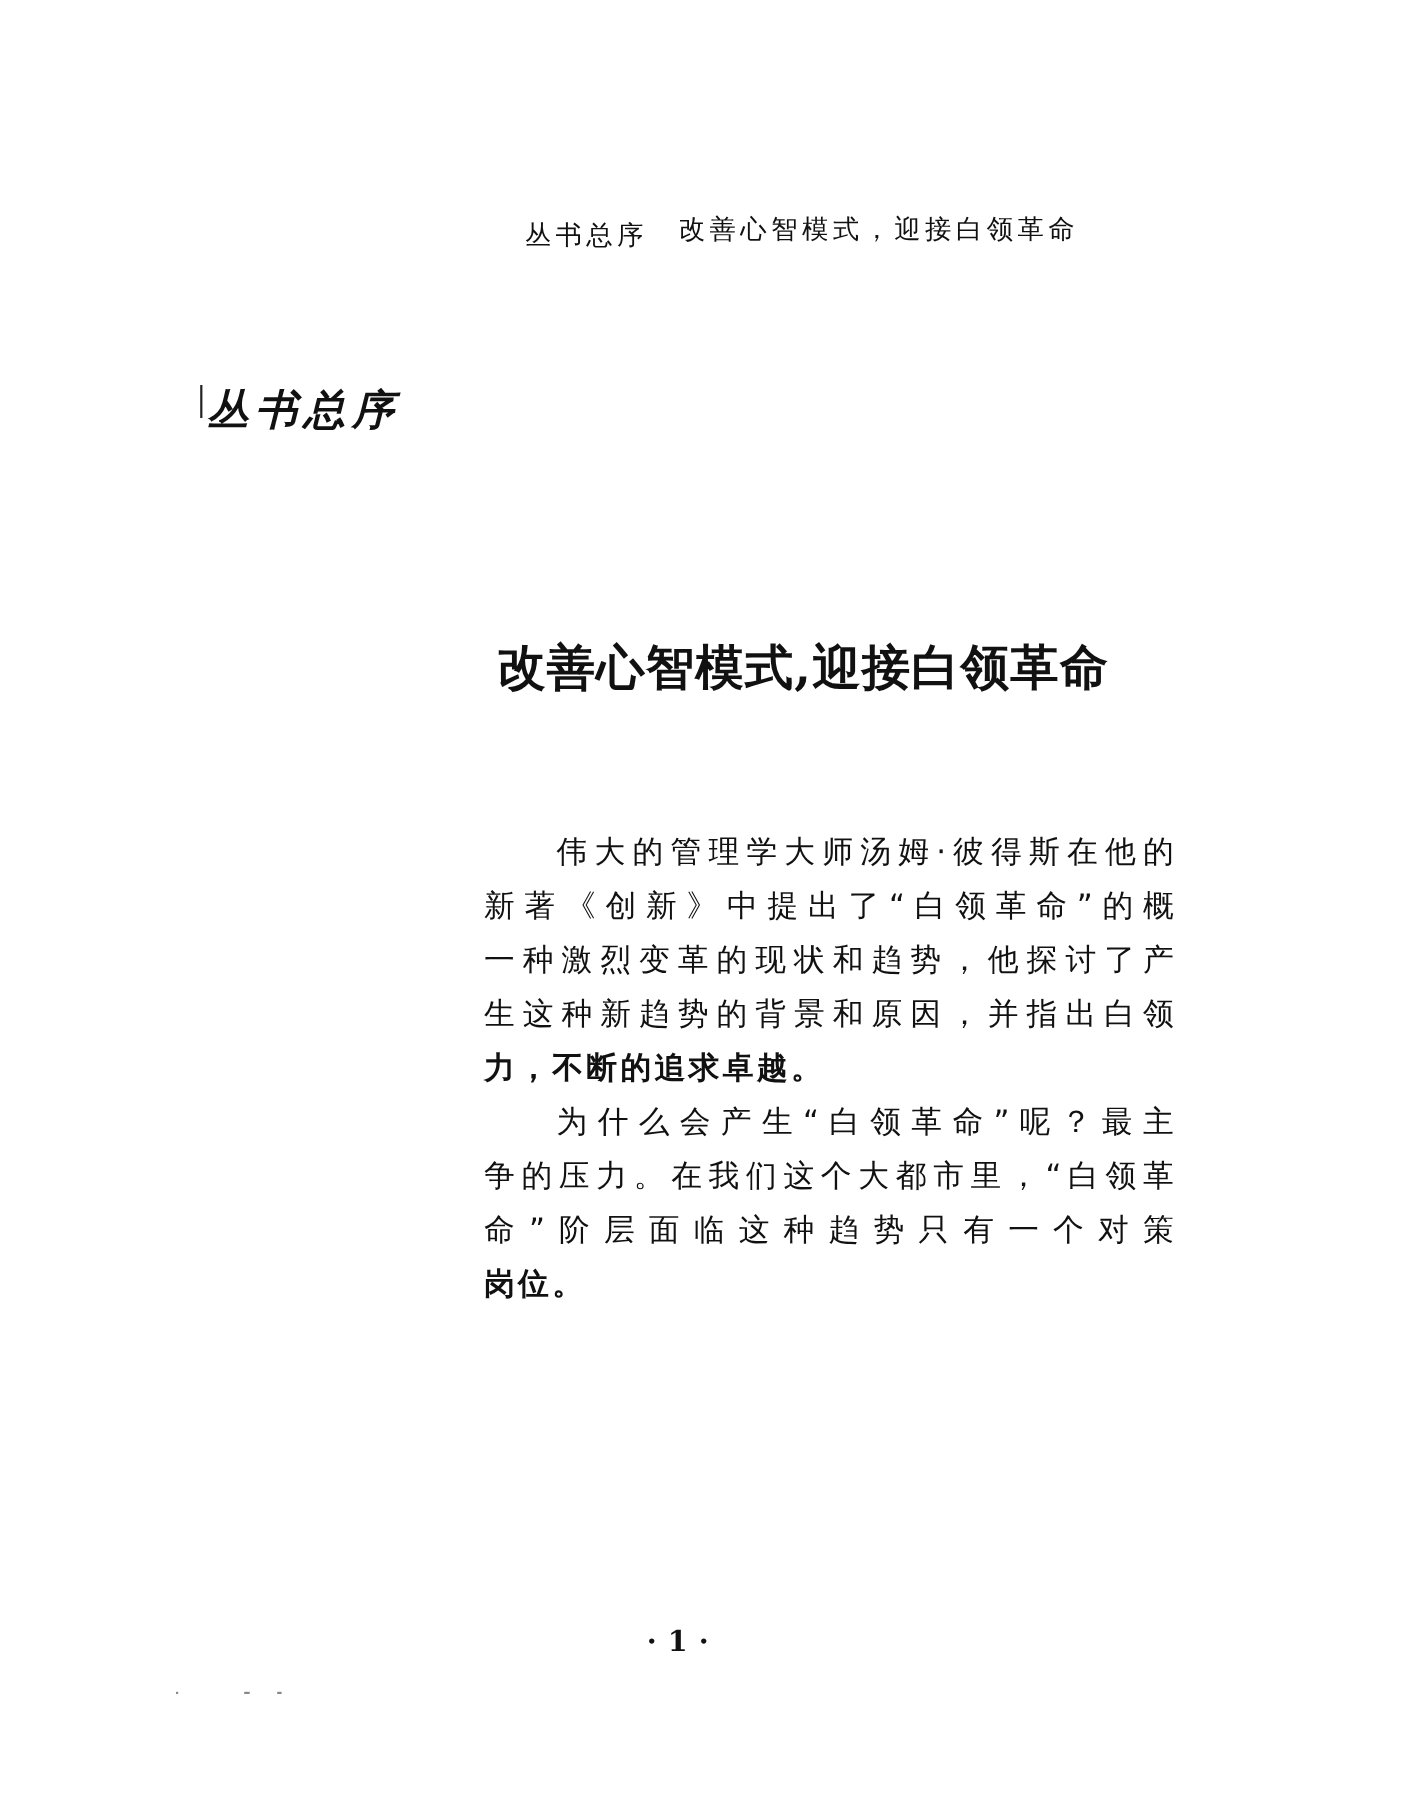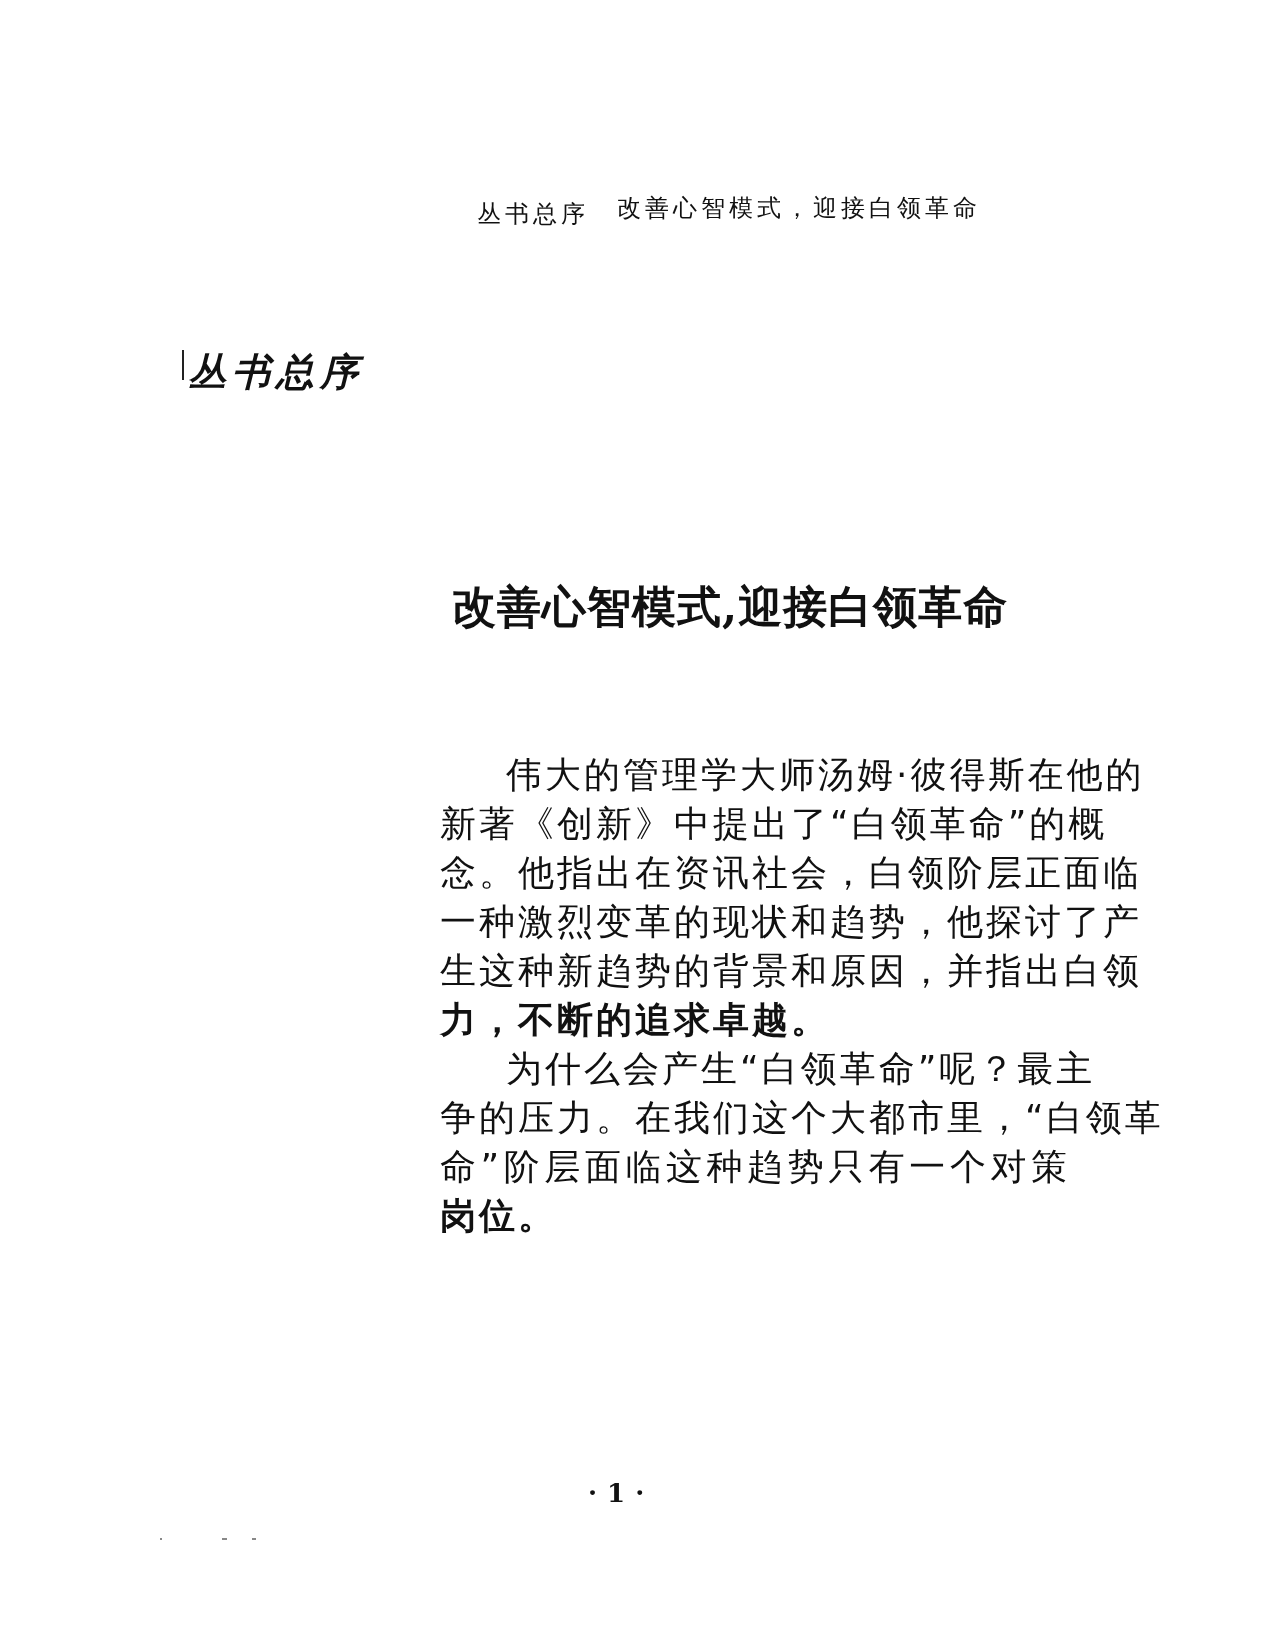--- a/index.html
+++ b/index.html
@@ -67,21 +67,21 @@
       font-weight: bold;
       letter-spacing: 1px;
       font-family: "DejaVu Serif", serif;
       white-space: nowrap;
     }
     .body-text {
       position: absolute;
       left: 440px;
       top: 750px;
       width: 630px;
-      font-size: 36px;
+      font-size: 28px;
       line-height: 49px;
       font-family: "DejaVu Sans", sans-serif;
       text-align: justify;
       letter-spacing: 3px;
     }
     .line {
       display: block;
       white-space: nowrap;
       text-align: justify;
       text-align-last: justify;
@@ -126,21 +126,20 @@
 </div>
 
 <div class="section-mark"></div>
 <div class="section-label">丛书总序</div>
 
 <h1 class="chapter-title" style="margin:0;">改善心智模式,迎接白领革命</h1>
 
 <div class="body-text">
   <span class="line indent">伟大的管理学大师汤姆·彼得斯在他的</span>
   <span class="line">新著《创新》中提出了“白领革命”的概</span>
-  <span class="line">念。他指出在资讯社会，白领阶层正面临</span>
   <span class="line">一种激烈变革的现状和趋势，他探讨了产</span>
   <span class="line">生这种新趋势的背景和原因，并指出白领</span>
   <span class="line end">力，不断的追求卓越。</span>
   <span class="line indent">为什么会产生“白领革命”呢？最主</span>
   <span class="line">争的压力。在我们这个大都市里，“白领革</span>
   <span class="line">命”阶层面临这种趋势只有一个对策</span>
   <span class="line end">岗位。</span>
 </div>
 
 <div class="page-number">·1·</div>

